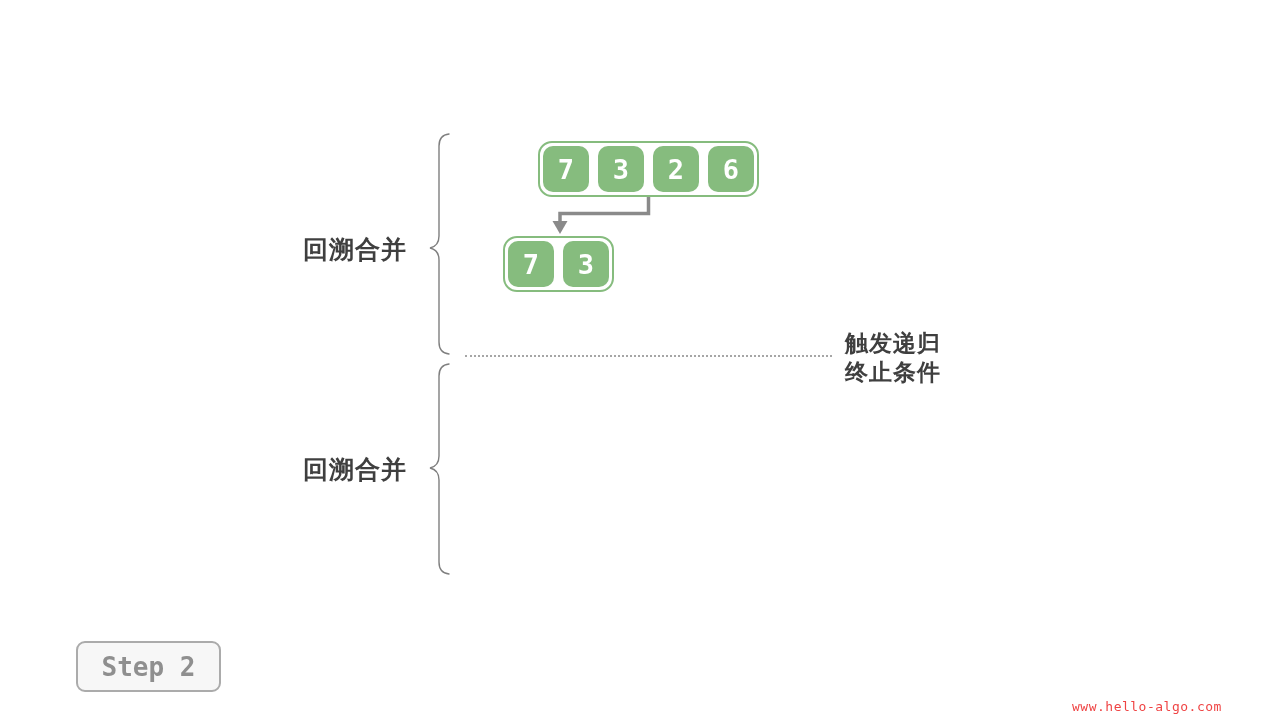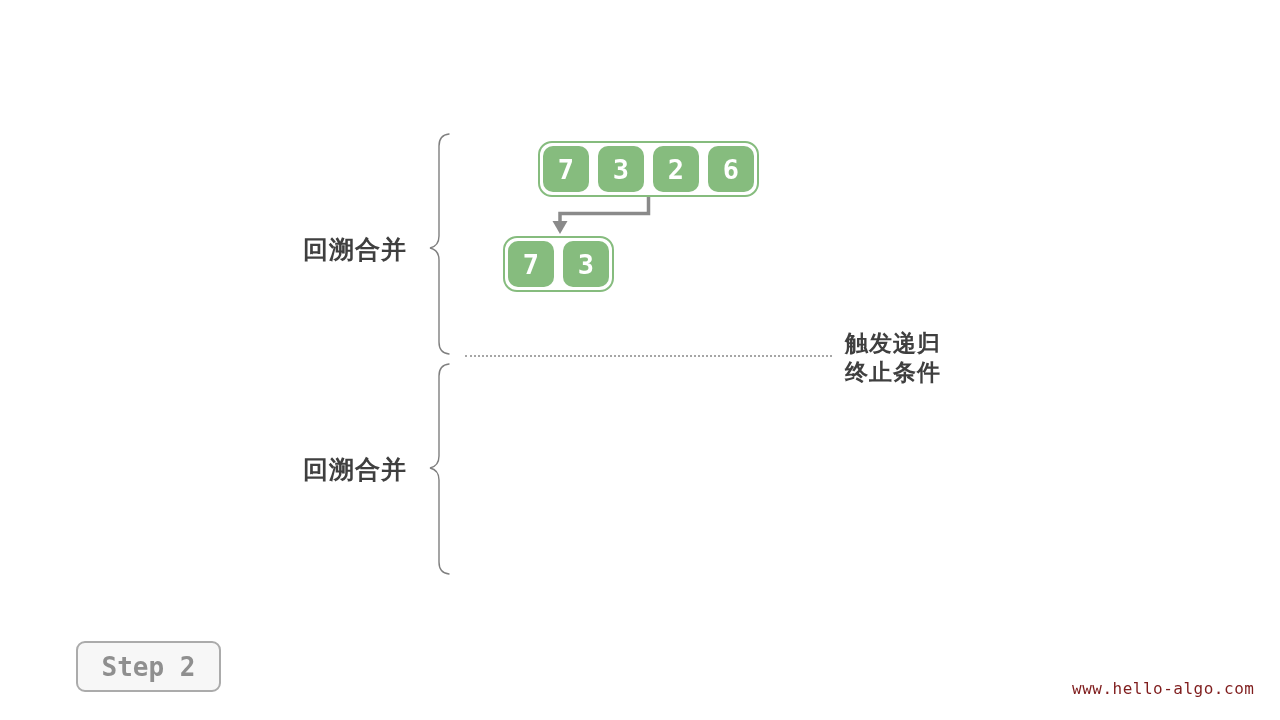--- a/index.html
+++ b/index.html
@@ -91,24 +91,24 @@
     font-family:"DejaVu Sans Mono", monospace;
     font-weight:bold;
     font-size:26px;
     color:#8F8F8F;
     margin-left:40px;
   }
 
   
   .watermark{
     position:absolute;
-    left:1072px;top:679px;
+    left:1072px;top:699px;
     font-family:"DejaVu Sans Mono", monospace;
-    font-size:16px;
-    color:#7f1d1d;
+    font-size:13px;
+    color:#ef4444;
     letter-spacing:0.5px;
   }
 </style>
 </head>
 <body>
 
 <div class="canvas">
 
   <svg class="overlay" viewBox="0 0 1280 720">
 

